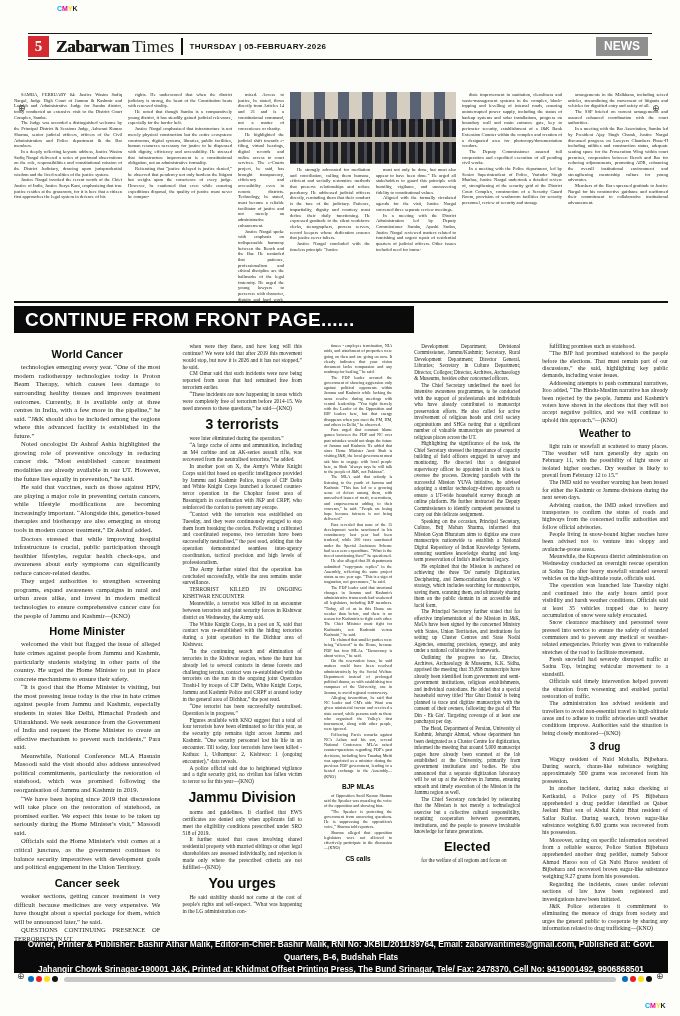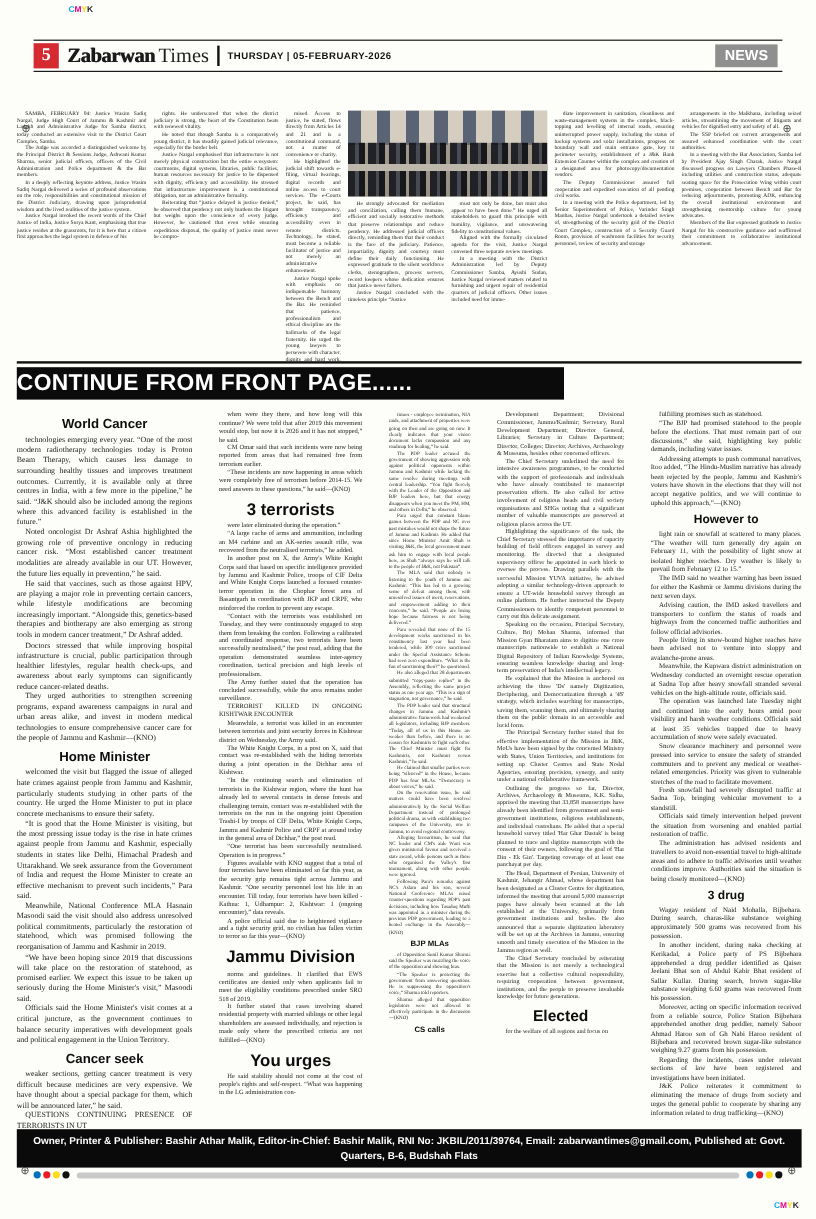--- a/index.html
+++ b/index.html
@@ -42,22 +42,22 @@
     background:
       linear-gradient(rgba(0,0,0,0) 0 62%, #bdb7ab 62% 70%, rgba(0,0,0,0) 70%),
       repeating-linear-gradient(90deg, rgba(24,25,31,.95) 0 6px, rgba(60,62,72,.9) 6px 9px, rgba(14,15,19,.95) 9px 14px, rgba(120,112,100,.5) 14px 17px) 0 100% / 100% 62% no-repeat,
       repeating-linear-gradient(90deg, #5a6374 0 11px, #d4cdc0 11px 24px) 0 0 / 100% 40% no-repeat,
       linear-gradient(#d8d1c4,#b5ae9f);}
   .minirow{display:flex;gap:6px;flex:1;overflow:hidden;}
   .mc1,.mc2{width:80px;}
   .lc6{width:100px;}.lc7{width:100px;}
   
   .rule{position:absolute;left:14px;top:301px;width:654px;height:2px;background:#111;}
-  .banner{position:absolute;left:14px;top:306px;width:456px;height:27px;background:#0b0b0b;color:#fff;
-    font:900 19px/27px "Liberation Sans",sans-serif;letter-spacing:.3px;box-sizing:border-box;}
+  .banner{position:absolute;left:14px;top:306px;width:400px;height:27px;background:#0b0b0b;color:#fff;
+    font:900 19px/27px "Liberation Sans",sans-serif;letter-spacing:.3px;padding-left:11px;box-sizing:border-box;}
   
   .jump{position:absolute;left:14px;top:343px;width:654px;height:600px;display:flex;gap:22px;overflow:hidden;}
   .jc1{width:163px;font-size:6.6px;line-height:1.3;}
   .jc2{width:133px;font-size:5.4px;line-height:1.27;}
   .jc3{width:76px;font-size:4.2px;line-height:1.25;}
   .jc4{width:118px;font-size:5.1px;line-height:1.27;}
   .jc5{width:140px;font-size:5.8px;line-height:1.27;}
   p{margin:0;text-indent:7px;text-align:justify;color:#222;}
   h3{margin:4px 0 2px;text-align:center;font-family:"Liberation Sans",sans-serif;color:#0d0d0d;}
   .jc1 h3{font-size:11px;}.jc2 h3{font-size:14px;}.jc3 h3{font-size:6.5px;}
@@ -212,21 +212,21 @@
         <p>Outlining the progress so far, Director, Archives, Archaeology &amp; Museums, K.K. Sidha, apprised the meeting that 33,858 manuscripts have already been identified from government and semi-government institutions, religious establishments, and individual custodians. He added that a special household survey titled 'Har Ghar Dastak' is being planned to trace and digitize manuscripts with the consent of their owners, following the goal of 'Har Din - Ek Gin'. Targeting coverage of at least one panchayat per day.</p>
         <p>The Head, Department of Persian, University of Kashmir, Jehangir Ahmad, whose department has been designated as a Cluster Centre for digitization, informed the meeting that around 5,000 manuscript pages have already been scanned at the lab established at the University, primarily from government institutions and bodies. He also announced that a separate digitization laboratory will be set up at the Archives in Jammu, ensuring smooth and timely execution of the Mission in the Jammu region as well.</p>
         <p>The Chief Secretary concluded by reiterating that the Mission is not merely a technological exercise but a collective cultural responsibility, requiring cooperation between government, institutions, and the people to preserve invaluable knowledge for future generations.</p>
         <h3>Elected</h3>
         <p>for the welfare of all regions and focus on</p>
       </div>
     <div class="col jc5">
         <p>fulfilling promises such as statehood.</p>
         <p>“The BJP had promised statehood to the people before the elections. That must remain part of our discussions,” she said, highlighting key public demands, including water issues.</p>
         <p>Addressing attempts to push communal narratives, Itoo added, “The Hindu-Muslim narrative has already been rejected by the people, Jammu and Kashmir's voters have shown in the elections that they will not accept negative politics, and we will continue to uphold this approach,”—(KNO)</p>
-        <h3>However to</h3>
+        <h3>Weather to</h3>
         <p>light rain or snowfall at scattered to many places. “The weather will turn generally dry again on February 11, with the possibility of light snow at isolated higher reaches. Dry weather is likely to prevail from February 12 to 15.”</p>
         <p>The IMD said no weather warning has been issued for either the Kashmir or Jammu divisions during the next seven days.</p>
         <p>Advising caution, the IMD asked travellers and transporters to confirm the status of roads and highways from the concerned traffic authorities and follow official advisories.</p>
         <p>People living in snow-bound higher reaches have been advised not to venture into sloppy and avalanche-prone areas.</p>
         <p>Meanwhile, the Kupwara district administration on Wednesday conducted an overnight rescue operation at Sadna Top after heavy snowfall stranded several vehicles on the high-altitude route, officials said.</p>
         <p>The operation was launched late Tuesday night and continued into the early hours amid poor visibility and harsh weather conditions. Officials said at least 35 vehicles trapped due to heavy accumulation of snow were safely evacuated.</p>
         <p>Snow clearance machinery and personnel were pressed into service to ensure the safety of stranded commuters and to prevent any medical or weather-related emergencies. Priority was given to vulnerable stretches of the road to facilitate movement.</p>
         <p>Fresh snowfall had severely disrupted traffic at Sadna Top, bringing vehicular movement to a standstill.</p>
         <p>Officials said timely intervention helped prevent the situation from worsening and enabled partial restoration of traffic.</p>
         <p>The administration has advised residents and travellers to avoid non-essential travel to high-altitude areas and to adhere to traffic advisories until weather conditions improve. Authorities said the situation is being closely monitored—(KNO)</p>
@@ -234,20 +234,21 @@
         <p>Wagay resident of Naid Mohalla, Bijbehara. During search, charas-like substance weighing approximately 500 grams was recovered from his possession.</p>
         <p>In another incident, during naka checking at Kerikadal, a Police party of PS Bijbehara apprehended a drug peddler identified as Qaiser Jeelani Bhat son of Abdul Kabir Bhat resident of Sallar Kullar. During search, brown sugar-like substance weighing 6.60 grams was recovered from his possession.</p>
         <p>Moreover, acting on specific information received from a reliable source, Police Station Bijbehara apprehended another drug peddler, namely Saboor Ahmad Haroo son of Gh Nabi Haroo resident of Bijbehara and recovered brown sugar-like substance weighing 9.27 grams from his possession.</p>
         <p>Regarding the incidents, cases under relevant sections of law have been registered and investigations have been initiated.</p>
         <p>J&amp;K Police reiterates it commitment to eliminating the menace of drugs from society and urges the general public to cooperate by sharing any information related to drug trafficking—(KNO)</p>
       </div>
   </section>
 
   <footer class="imprint">
     <div>Owner, Printer &amp; Publisher: Bashir Athar Malik, Editor-in-Chief: Bashir Malik,  RNI No: JKBIL/2011/39764, Email: zabarwantimes@gmail.com, Published at: Govt. Quarters, B-6, Budshah Flats</div>
+    <div>Jahangir Chowk Srinagar-190001 J&amp;K, Printed at: Khidmat Offset Printing Press, The Bund Srinagar, Tele/ Fax: 2478370, Cell No: 9419001492, 9906868501</div>
   </footer>
 
   <div class="reg bl">⊕</div>
   <div class="reg br">⊕</div>
   <div class="marks">
     <span class="dot d-c"></span>
     <span class="dot d-m"></span>
     <span class="dot d-y"></span>
     <span class="dot d-k"></span>
     <span class="gbar"></span>

